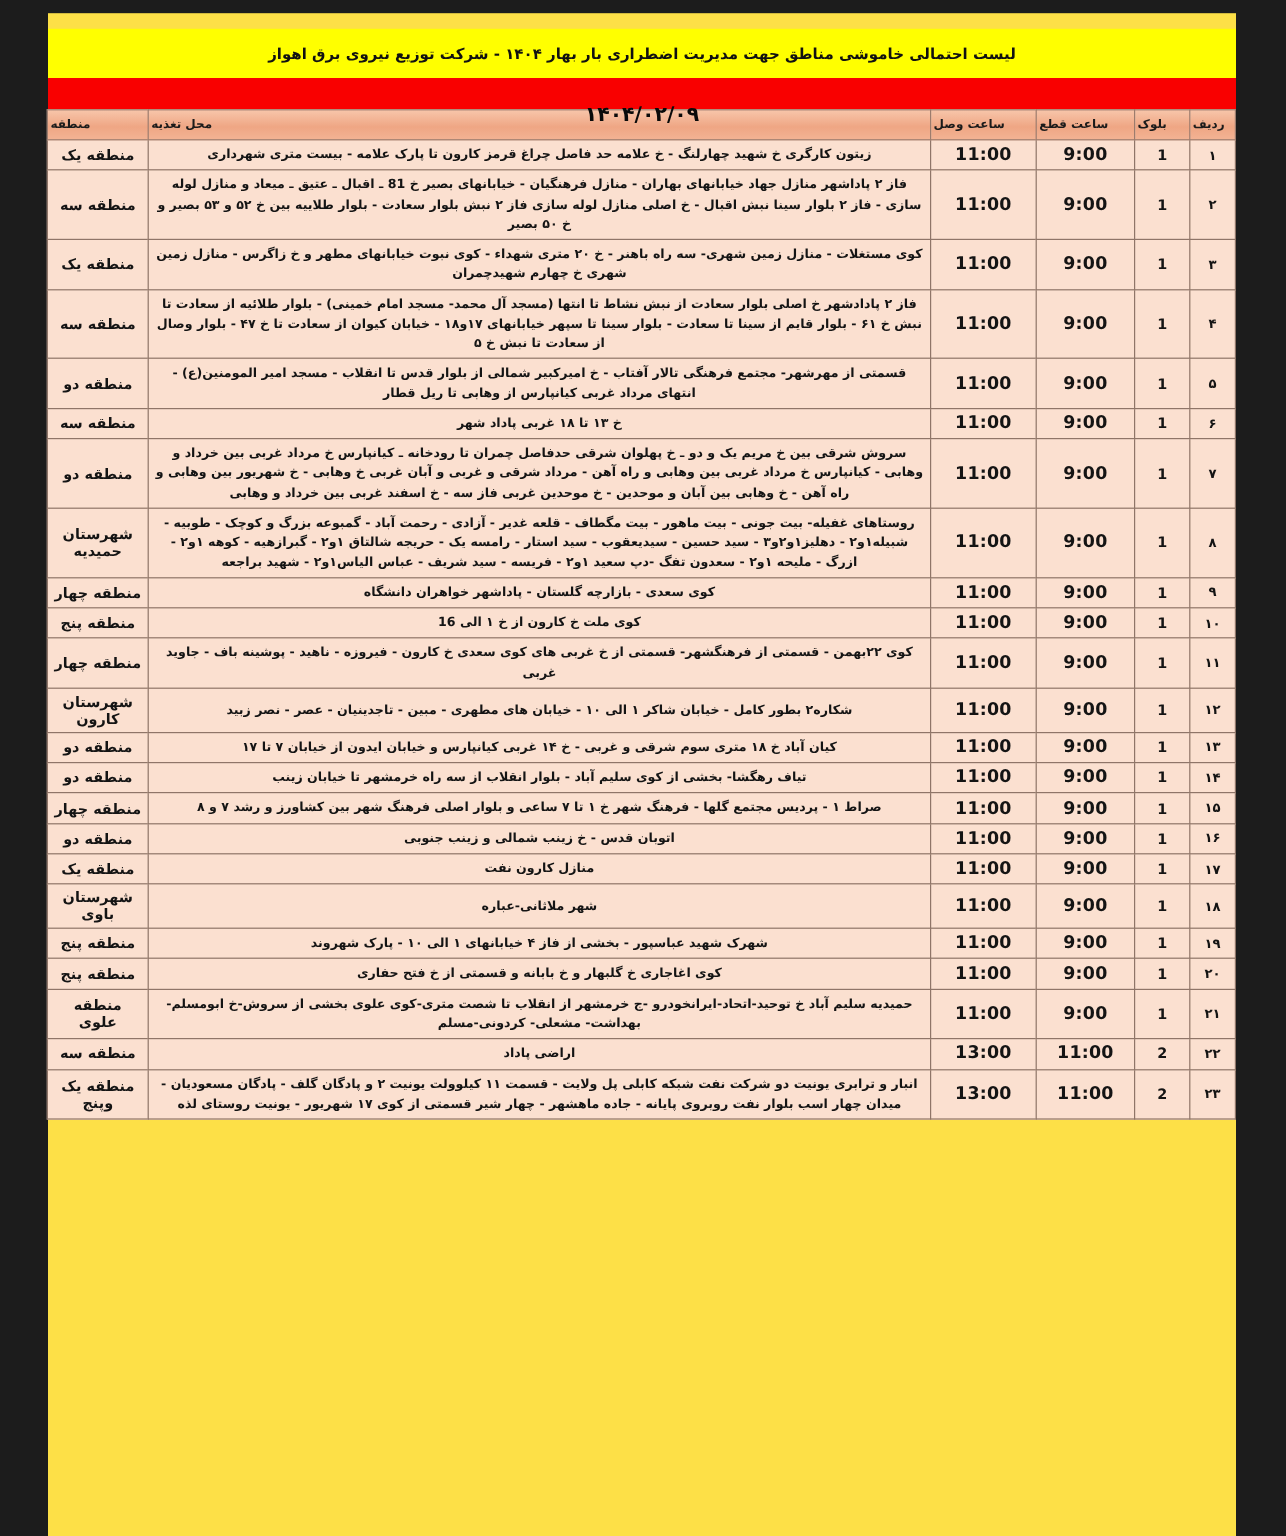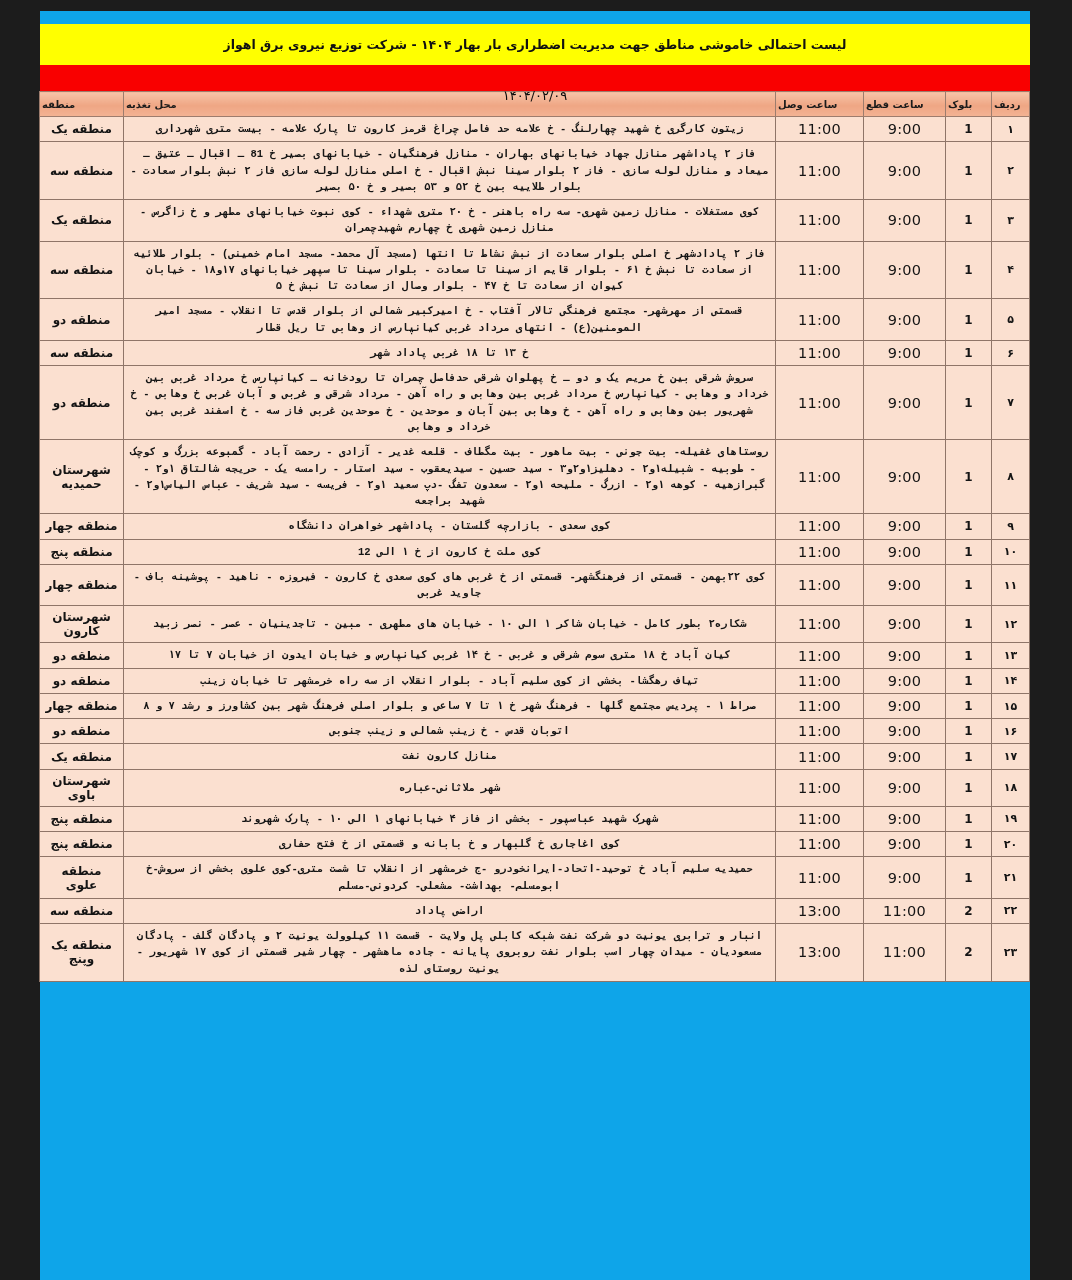--- a/index.html
+++ b/index.html
@@ -11,21 +11,21 @@
     height: 1280px;
     overflow: hidden;
     font-family: "DejaVu Sans", "Liberation Sans", sans-serif;
   }
   #page {
     position: absolute;
     left: 40px;
     top: 11px;
     width: 990px;
     min-height: 1269px;
-    background: #0ea5e9;
+    background: #fde047;
     box-sizing: border-box;
   }
   .title-bar {
     background: #ffff00;
     height: 41px;
     display: flex;
     align-items: center;
     justify-content: center;
     padding: 0 12px;
     box-sizing: border-box;
@@ -40,22 +40,22 @@
     direction: rtl;
   }
   .date-bar {
     background: #f90000;
     height: 26px;
     display: flex;
     align-items: center;
     justify-content: center;
   }
   .date-bar .date-text {
-    font-size: 13px;
-    font-weight: normal;
+    font-size: 17px;
+    font-weight: bold;
     color: #0a0a0a;
     direction: rtl;
     margin-top: 35px;
   }
   table.outage {
     width: 100%;
     border-collapse: collapse;
     table-layout: fixed;
     direction: rtl;
     background: #fbe0d0;
@@ -89,30 +89,29 @@
   td.cell-radif {
     font-size: 11px;
     font-weight: bold;
   }
   td.cell-blok {
     font-size: 12px;
     font-weight: bold;
   }
   td.cell-time {
     font-size: 14.5px;
-    font-weight: normal;
+    font-weight: bold;
     letter-spacing: 0.2px;
   }
   td.cell-mahal {
     font-size: 10.5px;
     font-weight: bold;
     line-height: 1.55;
     text-align: center;
     padding: 6px 9px;
-    font-family: Liberation Mono, monospace;
   }
   td.cell-mantaghe {
     font-size: 12px;
     font-weight: bold;
   }
 </style>
 </head>
 <body>
 
 <div id="page">
@@ -215,21 +214,21 @@
           <td class="cell-time">9:00</td>
           <td class="cell-time">11:00</td>
           <td class="cell-mahal">کوی سعدی - بازارچه گلستان - پاداشهر خواهران دانشگاه</td>
           <td class="cell-mantaghe">منطقه چهار</td>
         </tr>
         <tr>
           <td class="cell-radif">۱۰</td>
           <td class="cell-blok">1</td>
           <td class="cell-time">9:00</td>
           <td class="cell-time">11:00</td>
-          <td class="cell-mahal">کوی ملت خ کارون از خ ۱ الی 12</td>
+          <td class="cell-mahal">کوی ملت خ کارون از خ ۱ الی 16</td>
           <td class="cell-mantaghe">منطقه پنج</td>
         </tr>
         <tr>
           <td class="cell-radif">۱۱</td>
           <td class="cell-blok">1</td>
           <td class="cell-time">9:00</td>
           <td class="cell-time">11:00</td>
           <td class="cell-mahal">کوی ۲۲بهمن - قسمتی از فرهنگشهر- قسمتی از خ غربی های کوی سعدی خ کارون - فیروزه - ناهید - پوشینه باف - جاوید غربی</td>
           <td class="cell-mantaghe">منطقه چهار</td>
         </tr>

